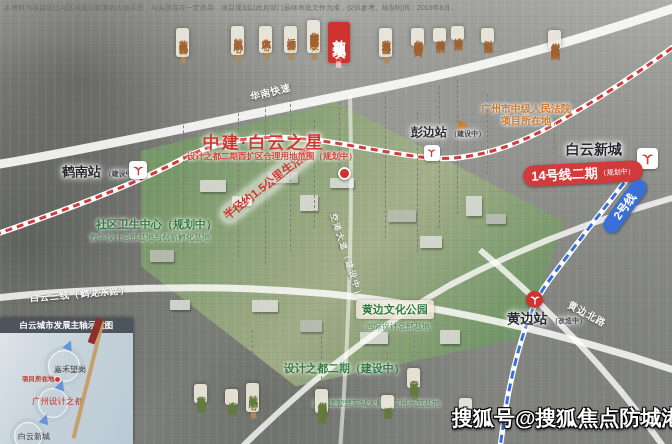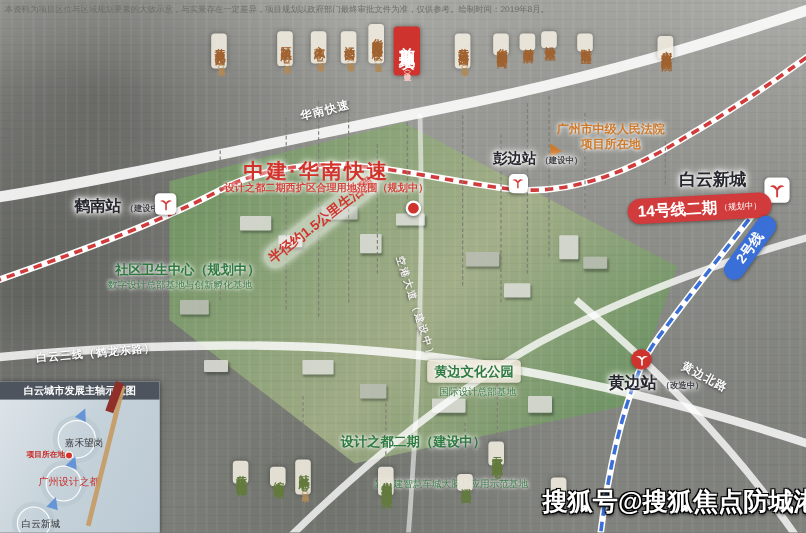--- a/index.html
+++ b/index.html
@@ -49,21 +49,21 @@
     text-shadow:0 0 3px #fff,0 0 4px #fff;}
   .gbox{background:rgba(240,233,218,.85);padding:2px 6px;border-radius:3px;box-shadow:0 0 3px rgba(0,0,0,.3);}
   .projtitle{position:absolute;z-index:8;left:203px;top:131px;font-size:17px;font-weight:bold;color:#d0342c;
     letter-spacing:2px;text-shadow:0 0 4px #fff,0 0 7px #fff;white-space:nowrap;}
   .projsub{position:absolute;z-index:8;left:187px;top:151px;font-size:8.5px;font-weight:bold;color:#d0453c;
     text-shadow:0 0 3px #fff,0 0 4px #fff;white-space:nowrap;}
   .radius{position:absolute;z-index:7;left:228px;top:208px;width:108px;transform:rotate(-38deg);
     transform-origin:left bottom;font-size:11.5px;font-weight:bold;color:#d0342c;text-align:center;
     background:rgba(255,255,255,.45);border-radius:9px;padding:2px 4px;white-space:nowrap;
     box-shadow:0 0 6px rgba(255,255,255,.8);}
-  .court{position:absolute;z-index:7;left:464px;top:103px;font-size:10px;font-weight:bold;color:#cd7a2c;
+  .court{position:absolute;z-index:7;left:481px;top:103px;font-size:10px;font-weight:bold;color:#cd7a2c;
     line-height:1.15;text-shadow:0 0 3px #fff,0 0 5px #fff;white-space:nowrap;}
   .arrow-orange{position:absolute;z-index:7;left:455px;top:122px;width:0;height:0;
     border-top:9px solid #cd7a2c;border-left:6px solid transparent;border-right:6px solid transparent;
     transform:rotate(35deg);}
   .disclaimer{position:absolute;z-index:9;left:4px;top:3px;font-size:7px;color:#6e6e68;letter-spacing:0;}
   .inset{position:absolute;z-index:10;left:0;top:318px;width:133px;height:126px;background:#ccd6dd;
     box-shadow:0 0 5px rgba(0,0,0,.5);overflow:hidden;}
   .inset .hdr{position:absolute;left:0;top:0;width:100%;height:15px;background:rgba(42,48,58,.78);
     color:#fff;font-size:8.5px;font-weight:bold;display:flex;align-items:center;justify-content:center;white-space:nowrap;}
   .inset .land{position:absolute;inset:15px 0 0 0;
@@ -195,21 +195,21 @@
   <div class="vlabel" style="left:548px;top:30px;">
     <span>广州市第八人民医院</span>
   </div>
 
   <div class="court">
     <div>广州市中级人民法院</div>
     <div style="text-align:center;">项目所在地</div>
   </div>
   <div class="arrow-orange"></div>
 
-  <div class="projtitle">中建·华南快速</div>
+  <div class="projtitle">中建·白云之星</div>
   <div class="projsub">设计之都二期西扩区合理用地范围（规划中）</div>
   <div class="projdot"></div>
 
   <div class="radius">半径约1.5公里生活圈</div>
 
   <div class="roadlbl" style="left:250px;top:86px;transform:rotate(-14deg);">华南快速</div>
   <div class="roadlbl" style="left:30px;top:288px;transform:rotate(-5deg);font-size:9px;">白云三线（鹤龙东路）</div>
   <div class="roadlbl" style="left:566px;top:308px;transform:rotate(28deg);">黄边北路</div>
   <div class="konggang">空港大道（建设中）</div>
 

